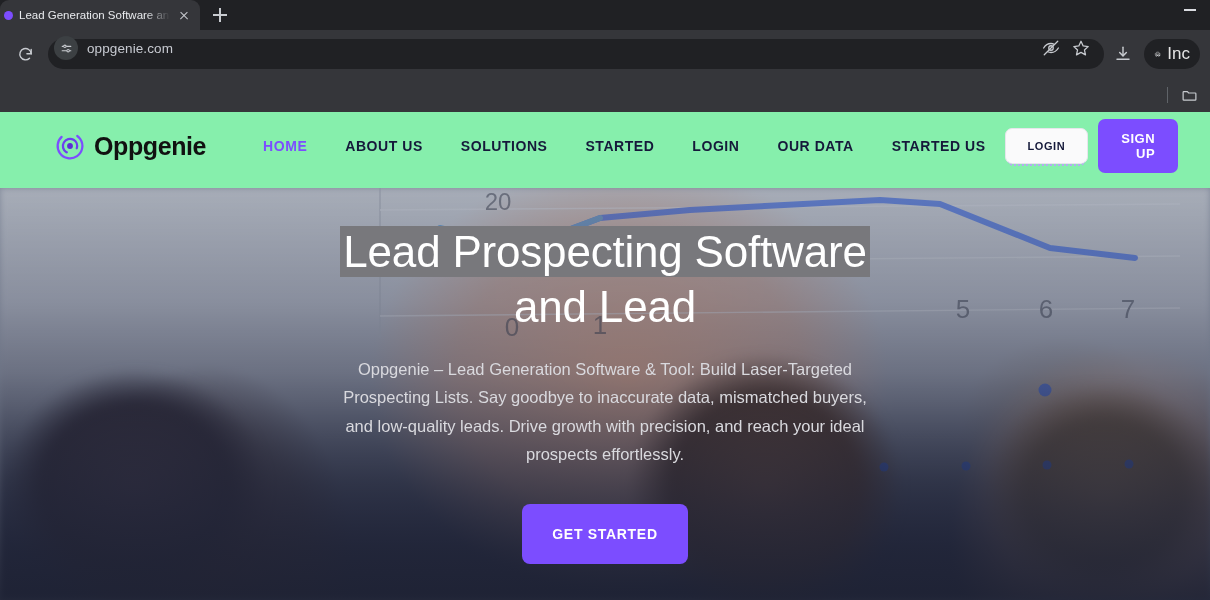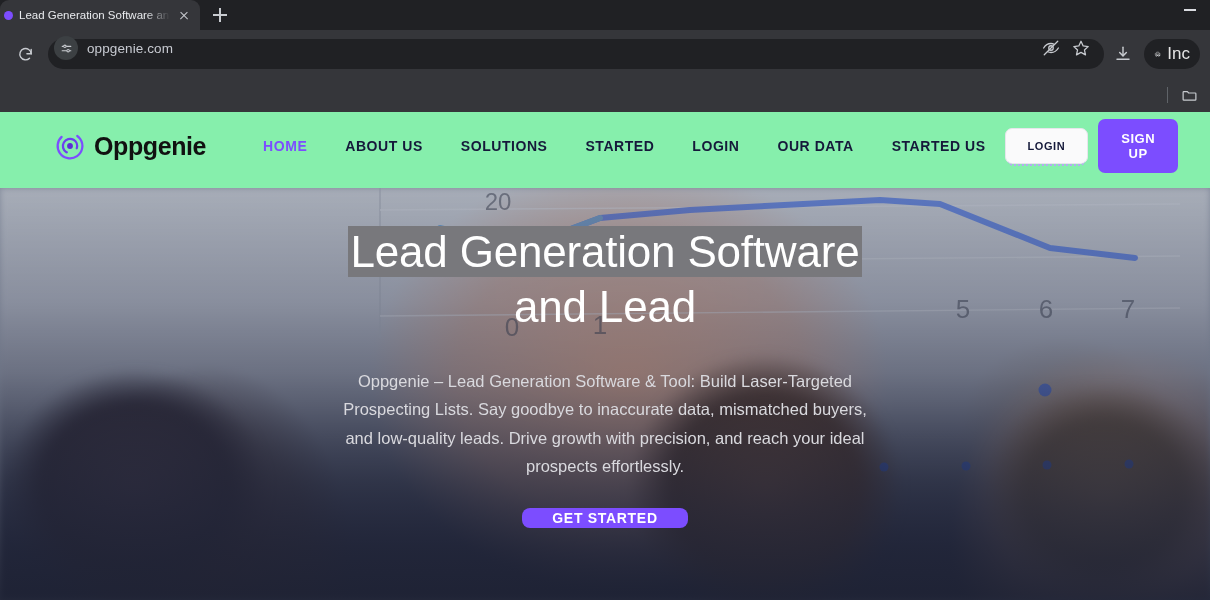--- a/index.html
+++ b/index.html
@@ -114,21 +114,21 @@
     font-size:11px; font-weight:700; letter-spacing:.55px;
     padding:11px 22px; border-radius:7px; position:relative;
   }
   .btn-login::after {
     content:""; position:absolute; left:2px; right:2px; bottom:-3px; height:3px;
     border-bottom:2px dotted #b6a8f5; border-radius:0 0 6px 6px;
   }
   .btn-signup {
     background:#7c4dff; color:#fff; border:none;
     font-size:13px; font-weight:700; letter-spacing:.55px;
-    padding:12px 23px; border-radius:7px;
+    padding:12px 23px; border-radius:7px;text-align:right;
   }
 
   
   .hero {
     position:relative; height:412px; overflow:hidden;
     background:#8e96a6;
   }
   .hero-photo { position:absolute; inset:0; }
 
   
@@ -174,27 +174,27 @@
   }
   .hero-h1 {
     font-size:44px; line-height:1.26; font-weight:400; color:#fff;
     text-align:center; max-width:640px; letter-spacing:-.2px;
   }
   .hero-h1 .hl {
     background:#78787c; padding:1px 3px;
     box-decoration-break:clone; -webkit-box-decoration-break:clone;
   }
   .hero-p {
-    margin-top:32px; max-width:530px; text-align:center;
+    margin-top:20px; max-width:530px; text-align:center;
     font-size:16.5px; line-height:1.72; color:#d9d9de; font-weight:400;
   }
   .hero-cta {
-    margin-top:28px; background:#7c4dff; color:#fff; border:none;
+    margin-top:36px; background:#7c4dff; color:#fff; border:none;
     font-size:14px; font-weight:700; letter-spacing:.7px;
-    padding:2px 30px; border-radius:8px;
+    padding:22px 30px; border-radius:8px;
   }
 </style>
 </head>
 <body>
 
 <div class="browser">
 
   <div class="tabstrip">
     <div class="tab">
       <div class="tab-favicon"></div>
@@ -321,20 +321,20 @@
           <text x="600" y="146" font-size="26" text-anchor="middle">1</text>
           <text x="963" y="130" font-size="26" text-anchor="middle">5</text>
           <text x="1046" y="130" font-size="26" text-anchor="middle">6</text>
           <text x="1128" y="130" font-size="26" text-anchor="middle">7</text>
         </svg>
 
         <div class="hero-tint"></div>
       </div>
 
       <div class="hero-inner">
-        <h1 class="hero-h1"><span class="hl">Lead Generation Software</span><br><span>and Lead</span></h1>
+        <h1 class="hero-h1"><span class="hl">Lead Prospecting Software</span><br><span>and Lead</span></h1>
         <p class="hero-p">Oppgenie – Lead Generation Software &amp; Tool: Build Laser-Targeted Prospecting Lists. Say goodbye to inaccurate data, mismatched buyers, and low-quality leads. Drive growth with precision, and reach your ideal prospects effortlessly.</p>
         <button class="hero-cta">GET STARTED</button>
       </div>
     </section>
 
   </div>
 </div>
 
 </body></html>

